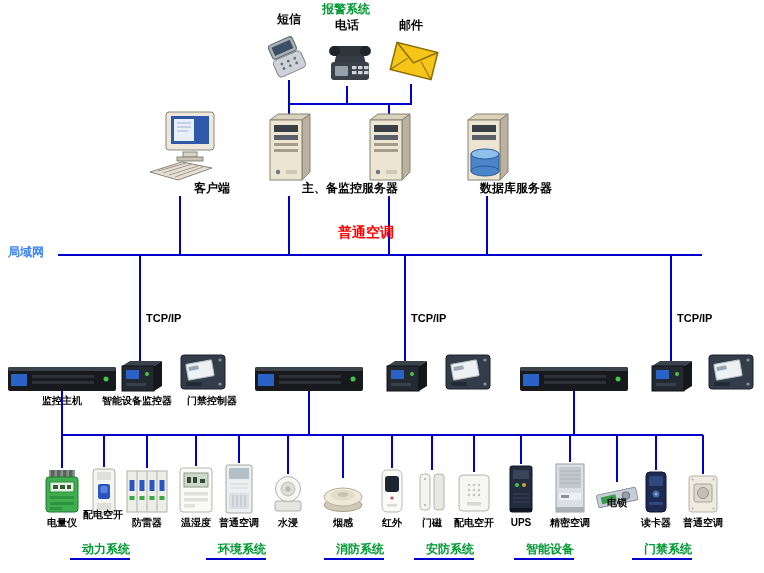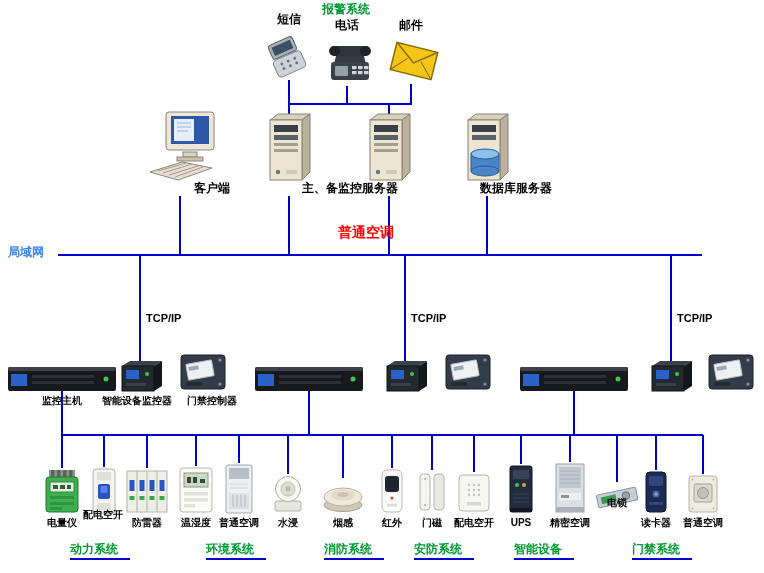--- a/index.html
+++ b/index.html
@@ -18,21 +18,21 @@
   .lbl.sm   { font-size:10px; line-height:13px; }
   .lbl.green{ color:#009933; }
   .lbl.red  { color:#FF0000; font-size:14px; line-height:16px; }
   .lbl.blue { color:#3b82f6; }
   .tcp {
     position:absolute; z-index:3; font-size:11px; font-weight:bold; color:#000;
     background:#fff; padding:0 2px; line-height:13px;
   }
   .grp {
     position:absolute; z-index:3; font-size:12px; font-weight:bold; color:#009933;
-    text-align:left; line-height:14px; white-space:nowrap;
+    text-align:right; line-height:14px; white-space:nowrap;
     border-bottom:2px solid #0000CC; padding-bottom:2px;
   }
 </style>
 </head>
 <body>
 
 <div class="stage">
 
   <svg class="wires" viewBox="0 0 764 573" stroke="#0000CC" stroke-width="2" shape-rendering="crispEdges">
 

